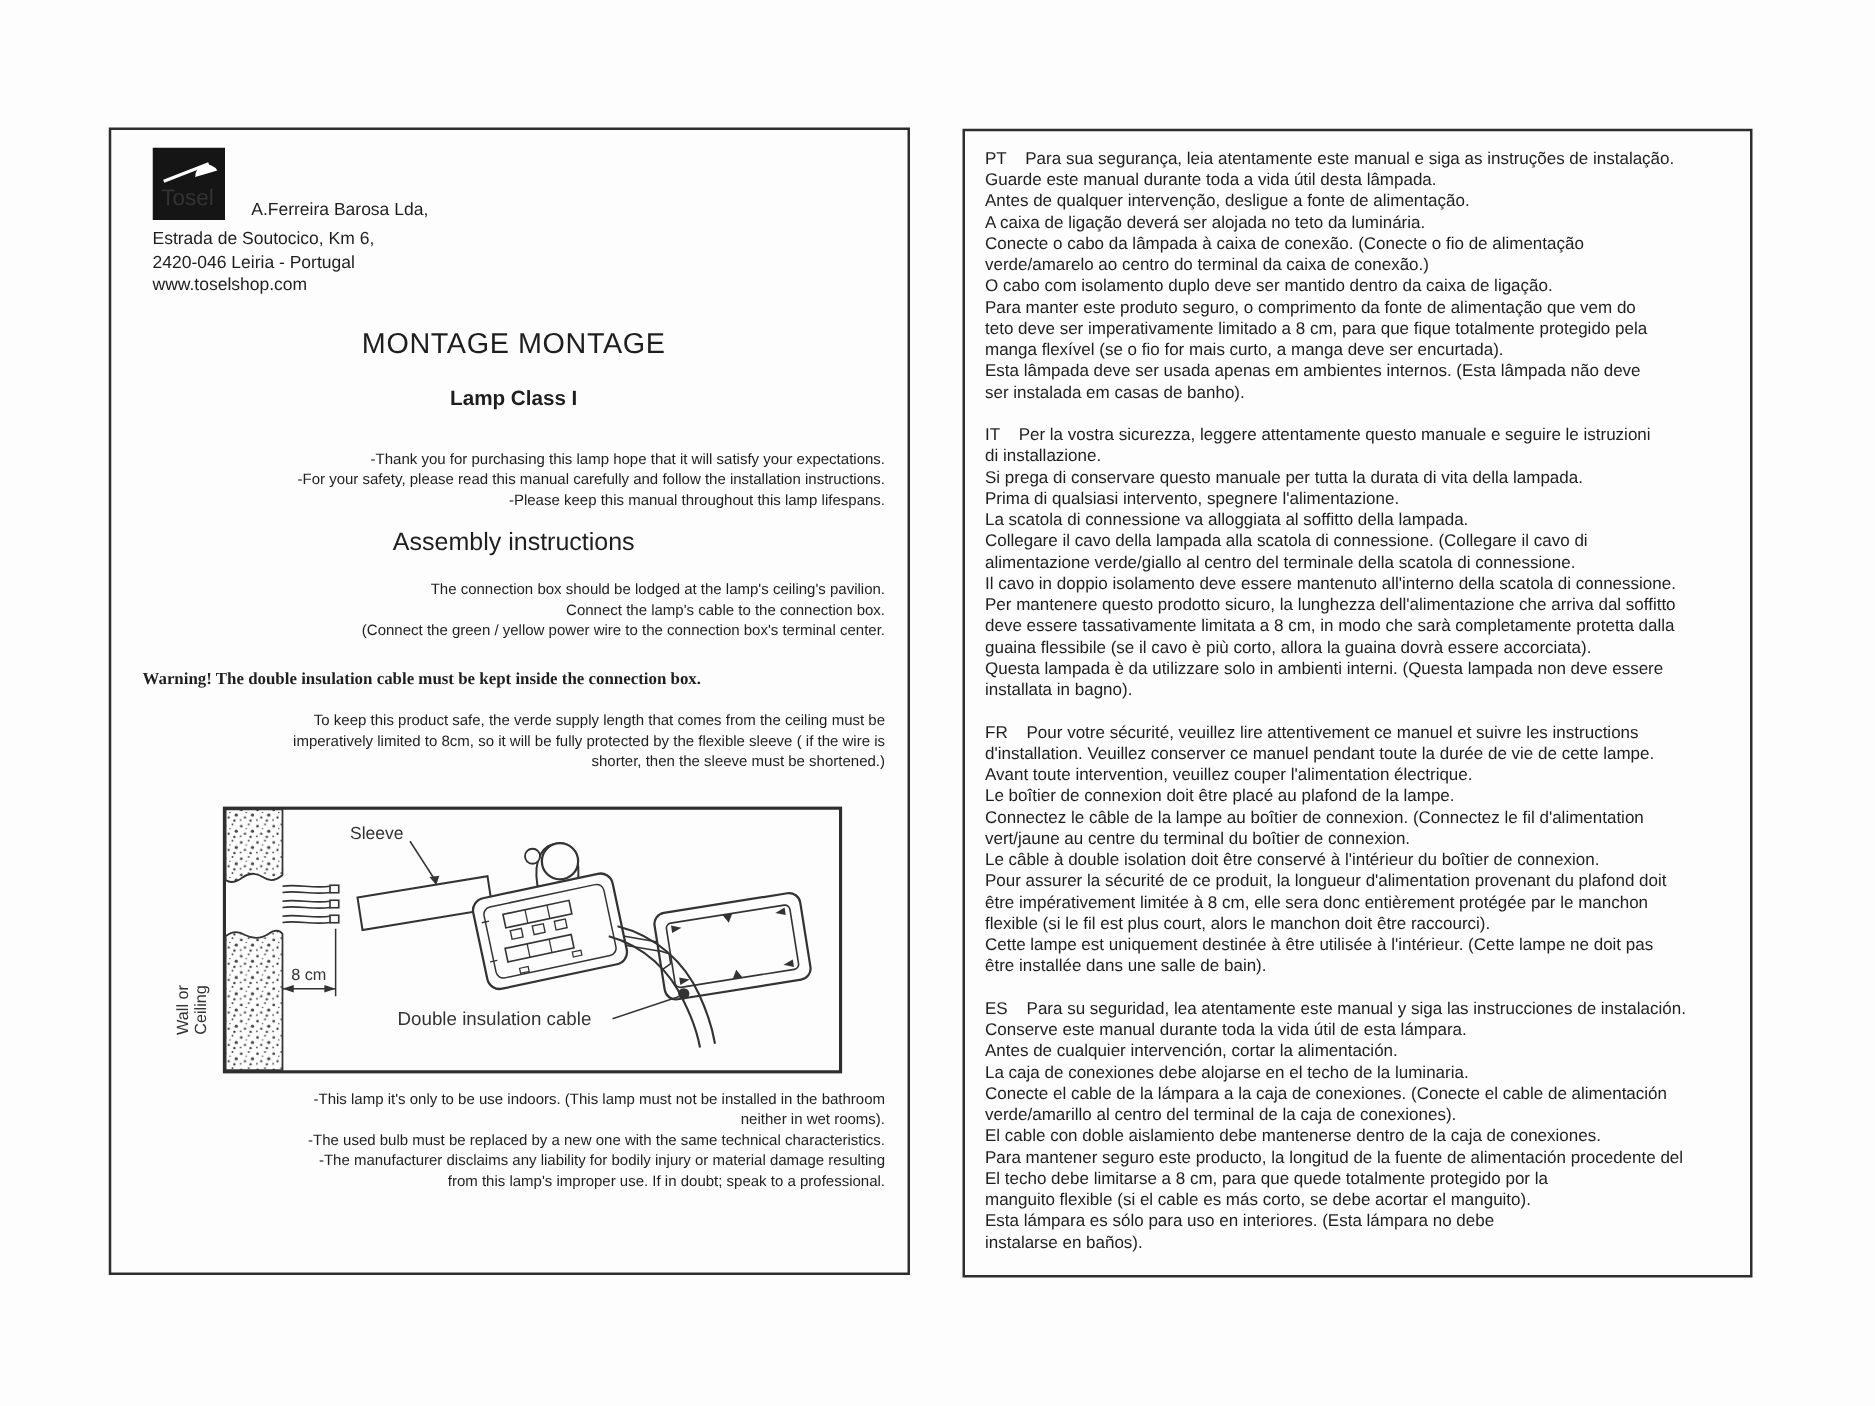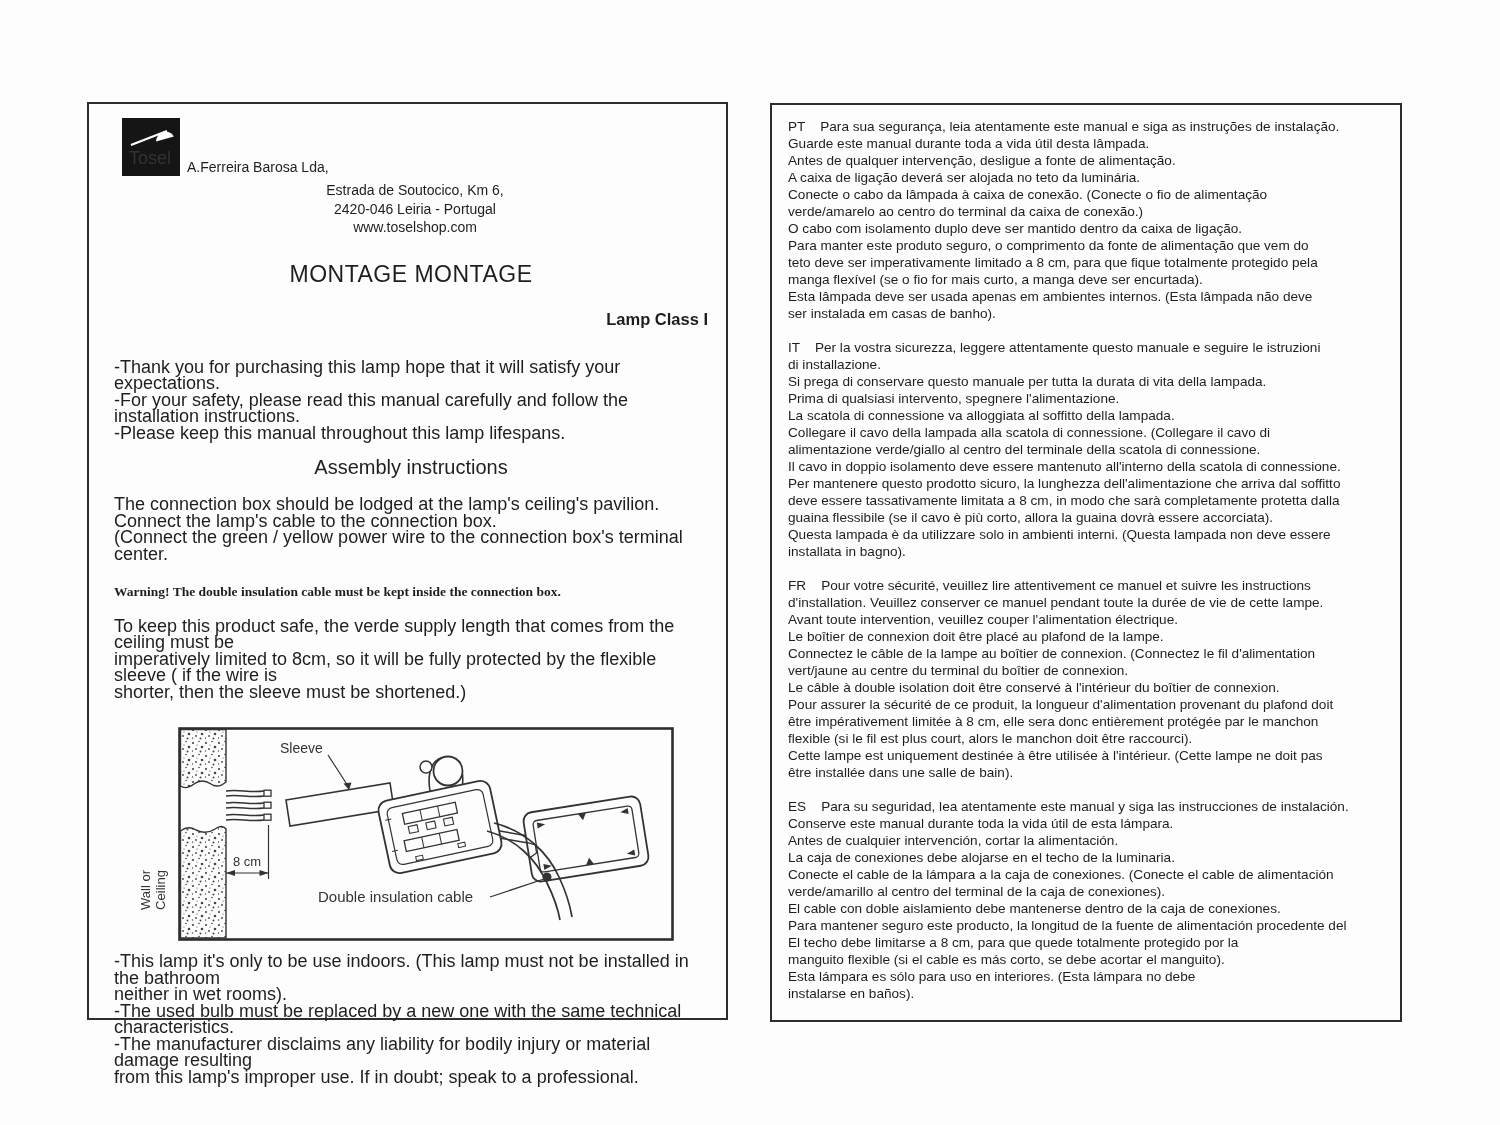--- a/index.html
+++ b/index.html
@@ -3,29 +3,29 @@
 <meta charset="utf-8">
 <style>
   html,body{margin:0;padding:0;background:#ffffff;}
   #page{position:relative;width:1500px;height:1125px;background:#fdfdfd;overflow:hidden;
         font-family:"Liberation Sans",sans-serif;color:#1e1e1e;}
   .panel{position:absolute;border:2px solid #2e2e2e;background:#fdfdfd;box-sizing:border-box;}
   #left-panel{left:87px;top:102px;width:641px;height:918px;padding:8px 18px 0 25px;}
   #right-panel{left:770px;top:103px;width:632px;height:919px;padding:13px 14px 0 16px;}
 
   .pre{white-space:pre-wrap;}
-  .body-text{font-size:18px;line-height:16.5px;}
-
-  .logo-row{display:flex;align-items:flex-end;gap:7px;margin:6px 0 0 8px;}
+  .body-text{font-size:12px;line-height:16.5px;text-align:right;}
+
+  .logo-row{display:flex;align-items:flex-end;gap:21px;margin:6px 0 0 8px;}
   .logo-box{width:58px;height:58px;flex:0 0 auto;}
   .company{font-size:14px;line-height:16px;padding-bottom:1px;}
-  .address{margin:5px 0 0 8px;font-size:14px;line-height:18.5px;text-align:center;}
+  .address{margin:5px 0 0 8px;font-size:14px;line-height:18.5px;}
 
   .doc-title{margin-top:24px;text-align:center;font-size:23px;letter-spacing:0.5px;}
-  .doc-subtitle{margin-top:22px;text-align:right;font-size:16.5px;font-weight:bold;}
+  .doc-subtitle{margin-top:22px;text-align:center;font-size:16.5px;font-weight:bold;}
   .intro{margin-top:30px;}
   .section-heading{text-align:center;font-size:20px;margin-top:15px;}
   .warning{margin-top:11px;font-size:13.5px;line-height:16.5px;font-weight:bold;}
   .para{margin-top:17px;}
 
   .diagram-wrap{position:relative;margin:27px 0 0 64px;width:496px;height:214px;}
   .wall-label{position:absolute;left:-56px;bottom:36px;width:62px;font-size:13px;line-height:15px;
               text-align:center;transform:rotate(-90deg);transform-origin:center center;
               white-space:pre-line;color:#333;}
 

